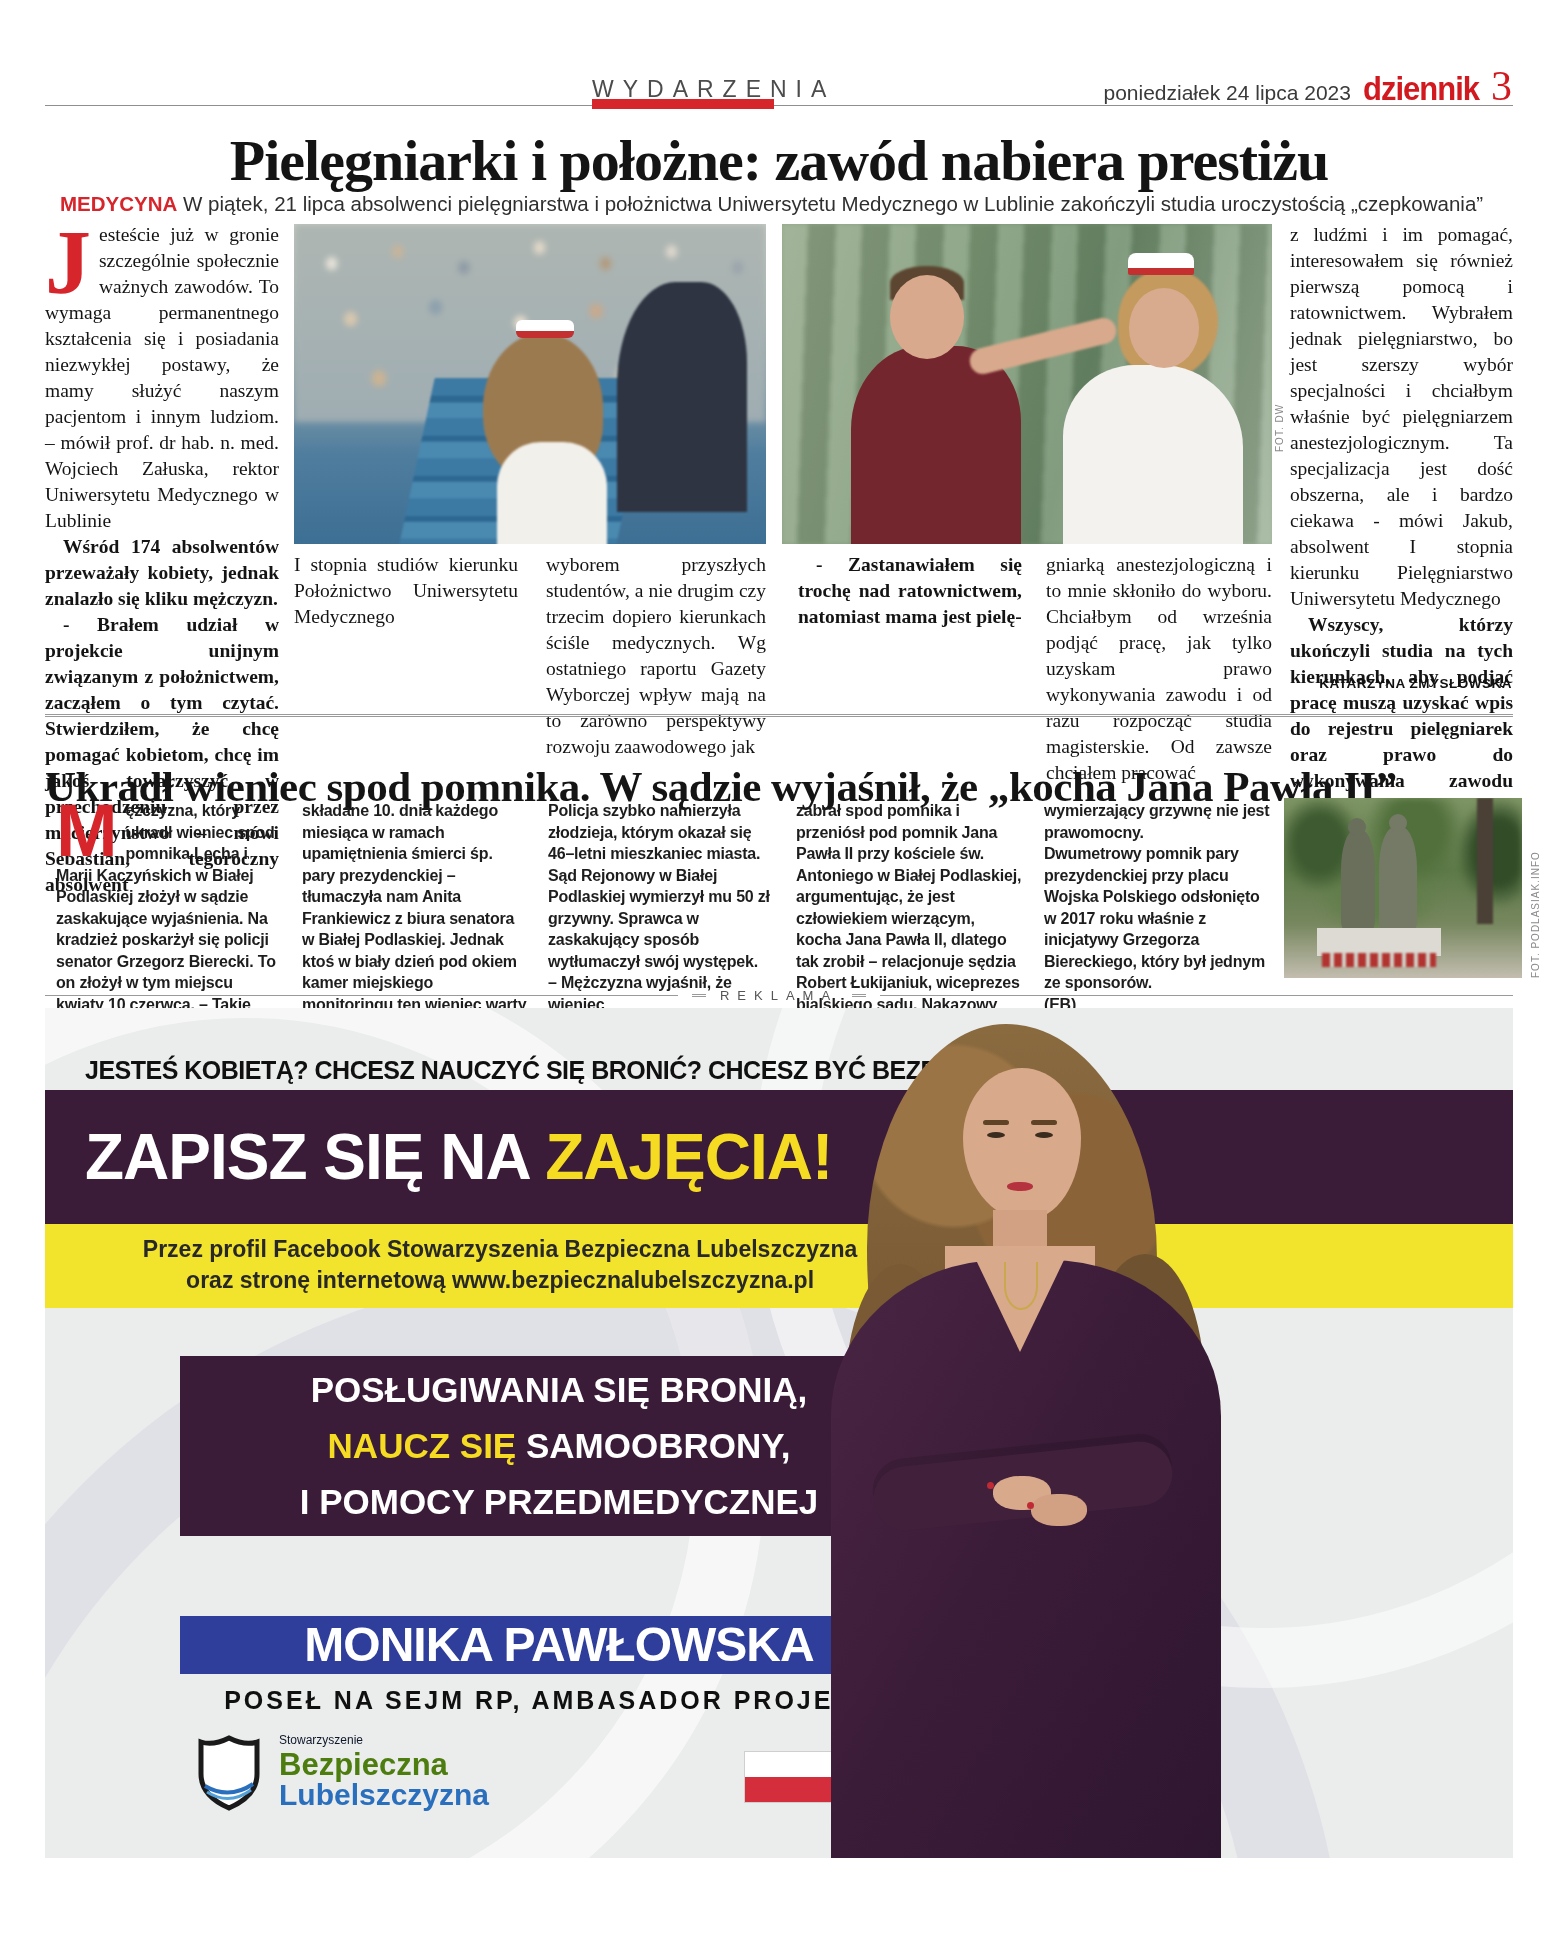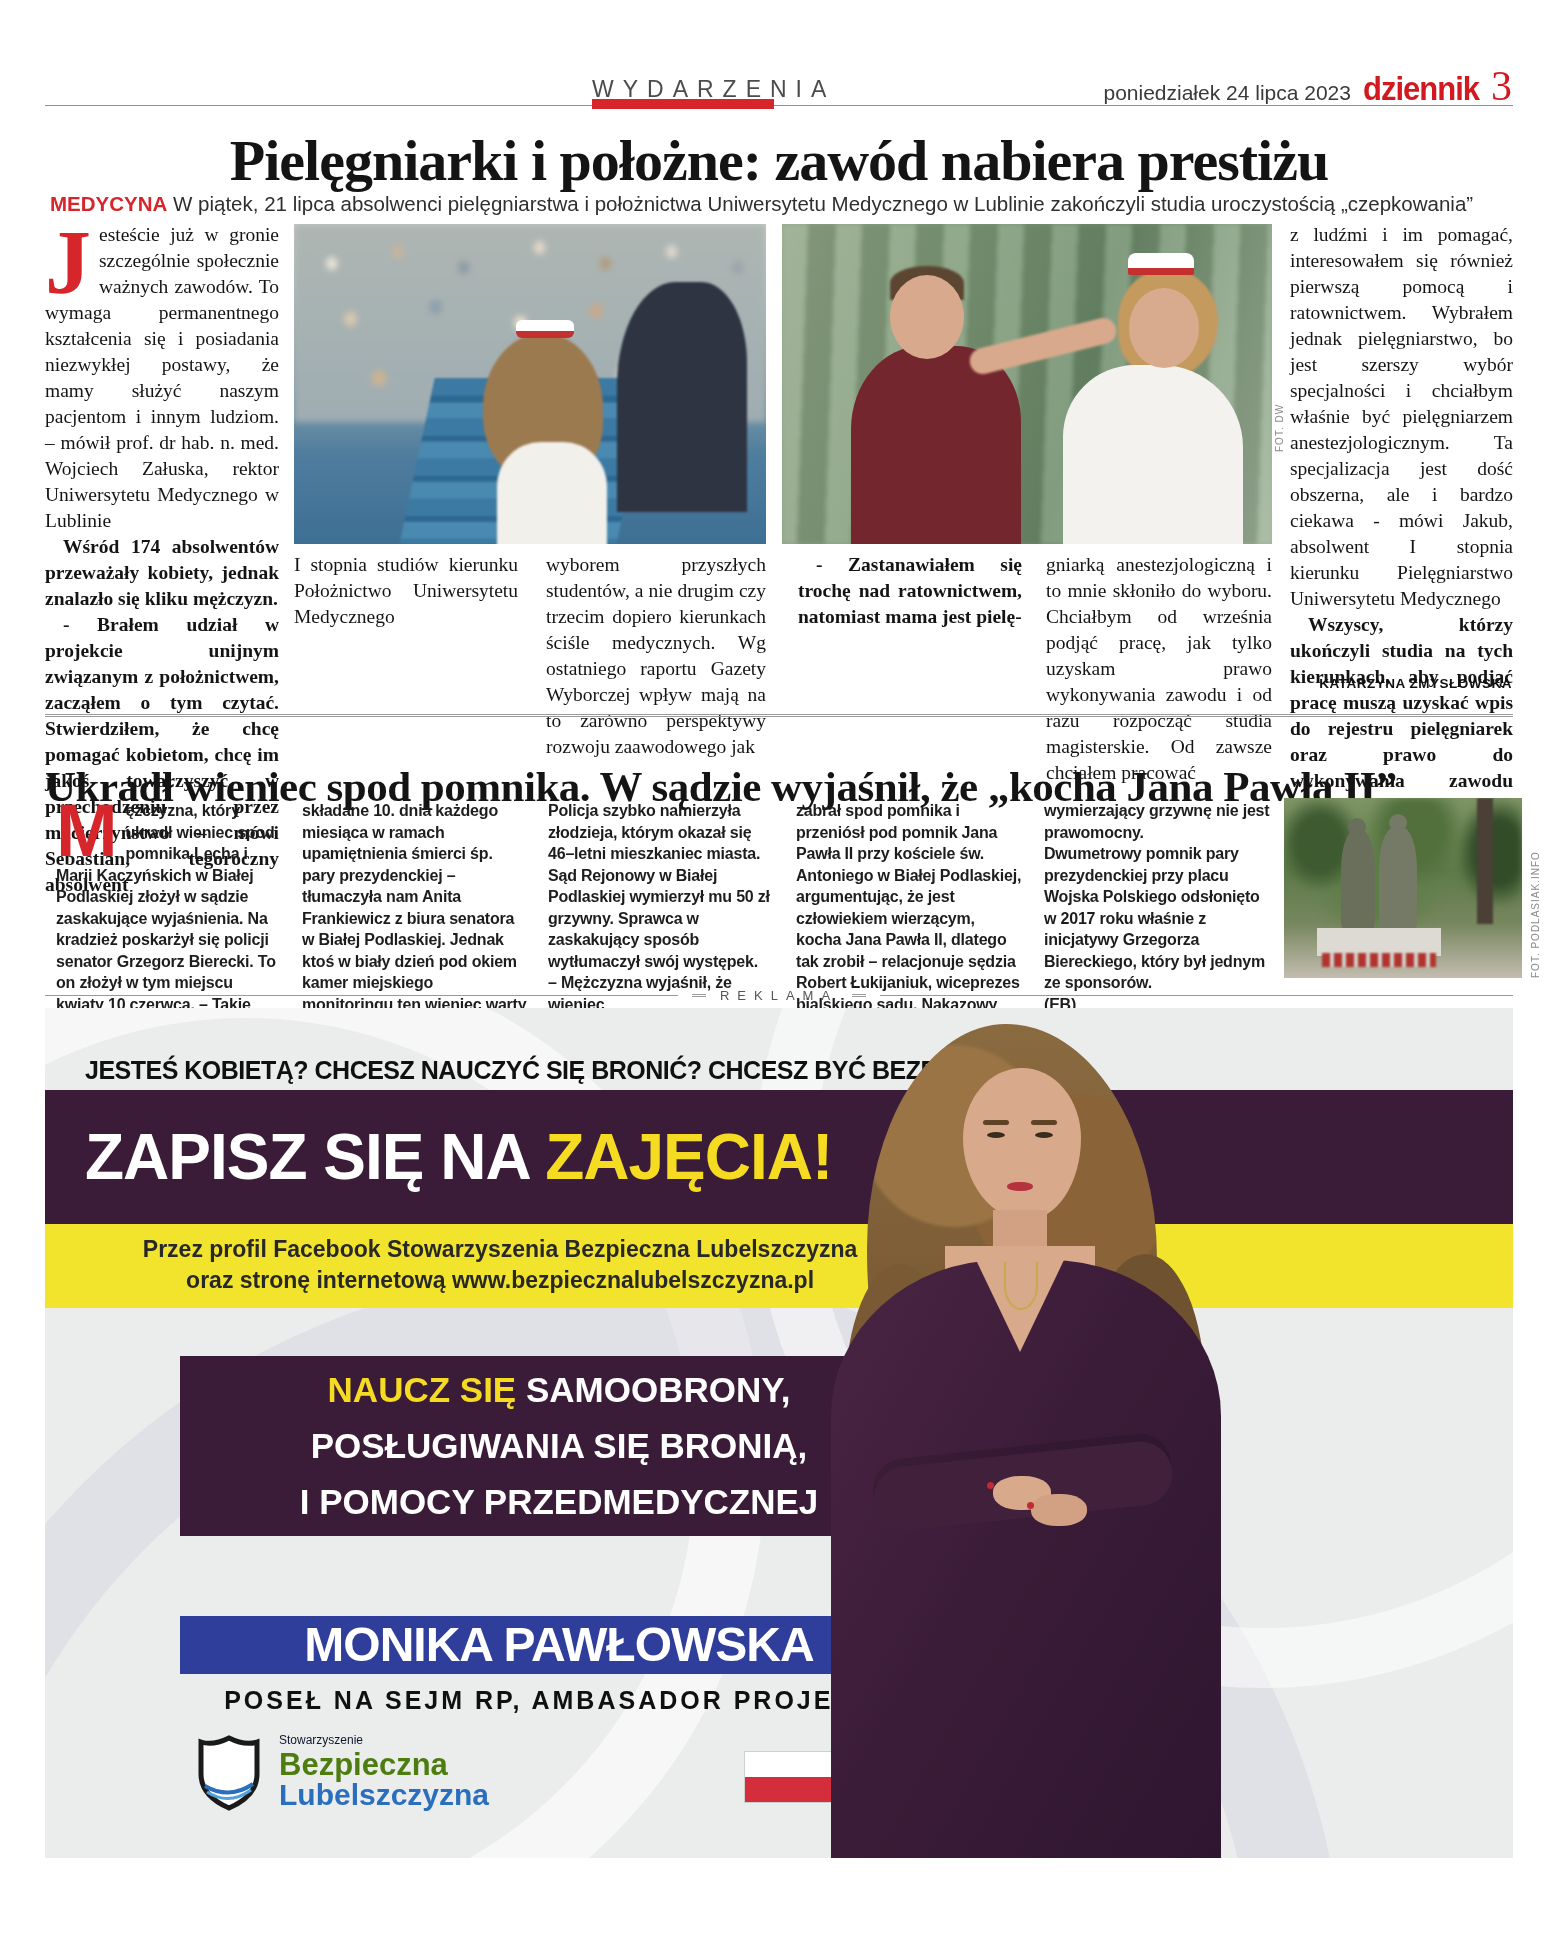--- a/index.html
+++ b/index.html
@@ -14,21 +14,21 @@
   .section-bar{position:absolute;left:592px;top:99px;width:182px;height:10px;background:#d6252b;}
   .dateline{position:absolute;right:46px;top:62px;display:flex;align-items:baseline;gap:12px;}
   .date-txt{font-family:"Liberation Sans",sans-serif;font-size:21px;color:#3a3a3a;}
   .paper-logo{font-family:"Liberation Sans",sans-serif;font-weight:700;font-size:31px;
       color:#d1191f;letter-spacing:-1px;transform:scaleY(1.05);}
   .page-num{font-family:"Liberation Serif",serif;font-size:42px;color:#d1191f;font-weight:400;}
 
   
   .a1-headline{position:absolute;left:45px;top:88px;width:1468px;text-align:center;
       font-family:"Liberation Serif",serif;font-weight:700;font-size:58px;letter-spacing:-1px;color:#141414;}
-  .a1-lead{position:absolute;left:50px;top:192px;width:1470px;
+  .a1-lead{position:absolute;left:60px;top:192px;width:1470px;
       font-family:"Liberation Sans",sans-serif;font-size:20.5px;color:#2f2f2f;white-space:nowrap;}
   .kicker{color:#d6252b;font-weight:700;}
   .a1-col{position:absolute;font-size:19.5px;line-height:26px;text-align:justify;color:#141414;}
   .a1-col p{margin:0;}
   .a1-col p.ind{text-indent:18px;font-weight:bold;}
   .dropcap1{float:left;font-family:"Liberation Serif",serif;font-weight:700;font-size:92px;
       line-height:72px;color:#d6252b;padding:4px 8px 0 0;}
   .byline{position:absolute;right:46px;top:676px;font-family:"Liberation Sans",sans-serif;
       font-weight:700;font-size:13.5px;letter-spacing:.5px;color:#111;}
   .a1-divider{position:absolute;left:45px;top:714px;width:1468px;border-top:3px double #9a9a9a;}
@@ -317,22 +317,22 @@
   </div>
 
   <div class="ad-yellow">
     <div class="inner">
       <div>Przez profil Facebook Stowarzyszenia Bezpieczna Lubelszczyzna</div>
       <div>oraz stronę internetową www.bezpiecznalubelszczyzna.pl</div>
     </div>
   </div>
 
   <div class="ad-learn">
+    <div>POSŁUGIWANIA SIĘ BRONIĄ,</div>
     <div><span class="yel">NAUCZ SIĘ</span><span> SAMOOBRONY,</span></div>
-    <div>POSŁUGIWANIA SIĘ BRONIĄ,</div>
     <div>I POMOCY PRZEDMEDYCZNEJ</div>
   </div>
 
   <div class="ad-name">MONIKA PAWŁOWSKA</div>
   <div class="ad-role">POSEŁ NA SEJM RP, AMBASADOR PROJEKTU</div>
 
   <div class="org">
     <svg width="72" height="78" viewBox="0 0 72 78">
       <path d="M8 8 Q20 12 36 4 Q52 12 64 8 L64 40 Q64 62 36 74 Q8 62 8 40 Z" fill="#ffffff" stroke="#1a1a1a" stroke-width="5"></path>
       <path d="M12 52 Q36 66 60 50" fill="none" stroke="#2a6fbd" stroke-width="4"></path>

